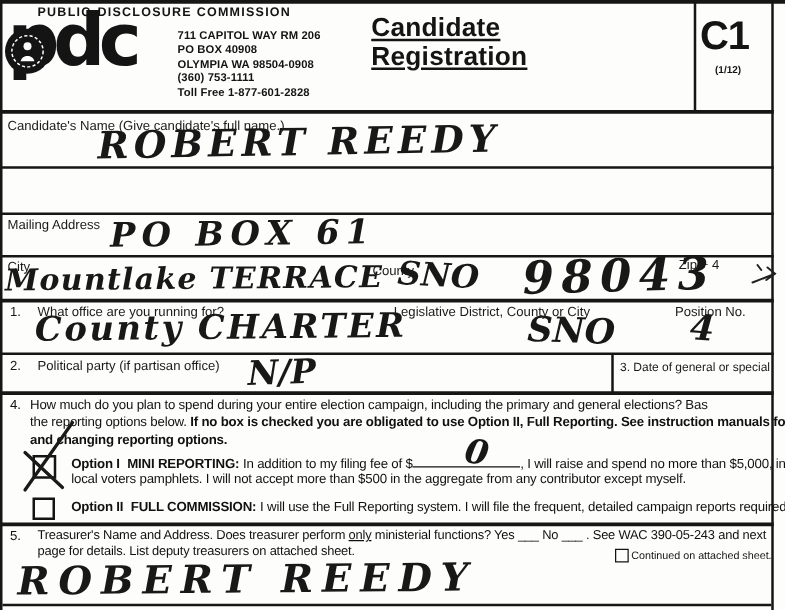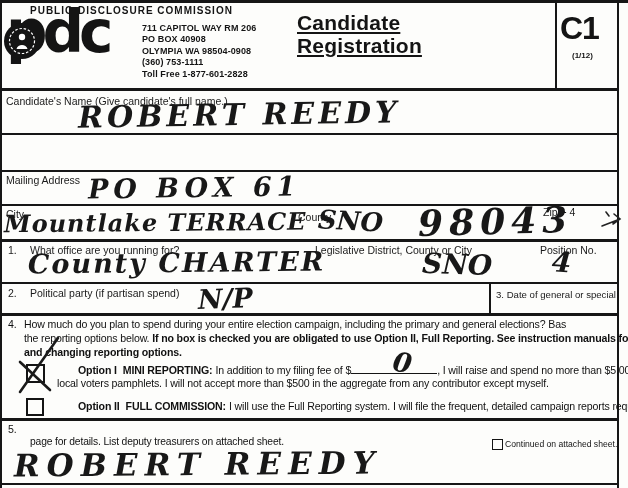--- a/index.html
+++ b/index.html
@@ -10,21 +10,21 @@
   .para{font-size:10.6px;letter-spacing:-0.15px;color:#111;}
   .bold{font-weight:bold;}
   .u{text-decoration:underline;}
   .hline,.vline{position:absolute;background:#161616;}
   .hw{font-family:"DejaVu Serif",serif;font-style:italic;font-weight:600;color:#181818;white-space:nowrap;}
   .cb{position:absolute;border:2px solid #141414;background:#fdfdfb;}
   .cb-small{position:absolute;border:1.4px solid #141414;background:#fdfdfb;}
   .amount-blank{display:inline-block;position:relative;width:86px;height:10px;border-bottom:1.6px solid #141414;}
   .addr div{font-size:9px;font-weight:bold;line-height:11.4px;letter-spacing:0.1px;}
   .title div{font-size:21px;font-weight:bold;line-height:23px;letter-spacing:0.2px;text-decoration:underline;}
-  .mr6{margin-right:6px;margin-left:21px;}
+  .mr6{margin-right:6px;}
   .mr3{margin-right:3px;margin-top:32px;}
 </style>
 </head>
 <body>
 
 <div class="page">
 
   <div class="hline" style="left:0;top:0;width:628px;height:3px"></div>
   <div class="vline" style="left:0;top:0;width:2px;height:488px"></div>
   <div class="vline" style="left:617px;top:0;width:2px;height:488px"></div>
@@ -87,21 +87,21 @@
 
   <div class="abs lbl" style="left:8px;top:244px">1.</div>
   <div class="abs lbl" style="left:30px;top:244px">What office are you running for?</div>
   <div class="abs lbl" style="left:315px;top:244px">Legislative District, County or City</div>
   <div class="abs lbl" style="left:540px;top:244px">Position No.</div>
   <div class="abs hw" style="left:28px;top:247px;font-size:27px;letter-spacing:2px;transform:rotate(-0.6deg)">County CHARTER</div>
   <div class="abs hw" style="left:422px;top:248px;font-size:28px;transform:rotate(2deg)">SNO</div>
   <div class="abs hw" style="left:552px;top:246px;font-size:28px;transform:rotate(4deg)">4</div>
 
   <div class="abs lbl" style="left:8px;top:287px">2.</div>
-  <div class="abs lbl" style="left:30px;top:287px">Political party (if partisan spend)</div>
+  <div class="abs lbl" style="left:30px;top:287px">Political party (if partisan office)</div>
   <div class="abs hw" style="left:198px;top:283px;font-size:27px;transform:rotate(-2deg)">N/P</div>
   <div class="abs lbl" style="left:496px;top:289px;font-size:9.6px">3. Date of general or special</div>
 
   <div class="abs para" style="left:8px;top:318px">4.</div>
   <div class="abs para" style="left:24px;top:318px">How much do you plan to spend during your entire election campaign, including the primary and general elections?  Bas</div>
   <div class="abs para" style="left:24px;top:332px">
     <span>the reporting options below.  </span><span class="bold">If no box is checked you are obligated to use Option II, Full Reporting. See instruction manuals for</span>
   </div>
   <div class="abs para bold" style="left:24px;top:346px">and changing reporting options.</div>
 
@@ -114,18 +114,21 @@
     <span class="bold mr6">Option I</span><span class="bold mr3">MINI REPORTING:</span><span>In addition to my filing fee of $</span><span class="amount-blank"><span class="hw" style="position:absolute;left:42px;top:-16px;font-size:27px;transform:rotate(10deg)">0</span></span><span>, I will raise and spend no more than $5,000, including a</span>
   </div>
   <div class="abs para" style="left:57px;top:377px">local voters pamphlets.   I will not accept more than $500 in the aggregate from any contributor except myself.</div>
 
   <div class="cb" style="left:26px;top:398px;width:14px;height:14px"></div>
   <div class="abs para" style="left:57px;top:400px">
     <span class="bold mr6">Option II</span><span class="bold mr3">FULL COMMISSION:</span><span>I will use the Full Reporting system.  I will file the frequent, detailed campaign reports required by la</span>
   </div>
 
   <div class="abs para" style="left:8px;top:423px">5.</div>
+  <div class="abs para" style="left:30px;top:423px;font-size:10.3px">
+    <span>Treasurer's Name and Address.  Does treasurer perform </span><span class="u">only</span><span> ministerial functions?  Yes ___ No ___ . See WAC 390-05-243 and next</span>
+  </div>
   <div class="abs para" style="left:30px;top:436px;font-size:10.3px">page for details.   List deputy treasurers on attached sheet.</div>
   <div class="cb-small" style="left:492px;top:439px;width:9px;height:9px"></div>
   <div class="abs" style="left:505px;top:439px;font-size:8.6px">Continued on attached sheet.</div>
   <div class="abs hw" style="left:14px;top:446px;font-size:31px;letter-spacing:7px;transform:rotate(-0.5deg)">ROBERT REEDY</div>
 
 </div>
 
 </body></html>

